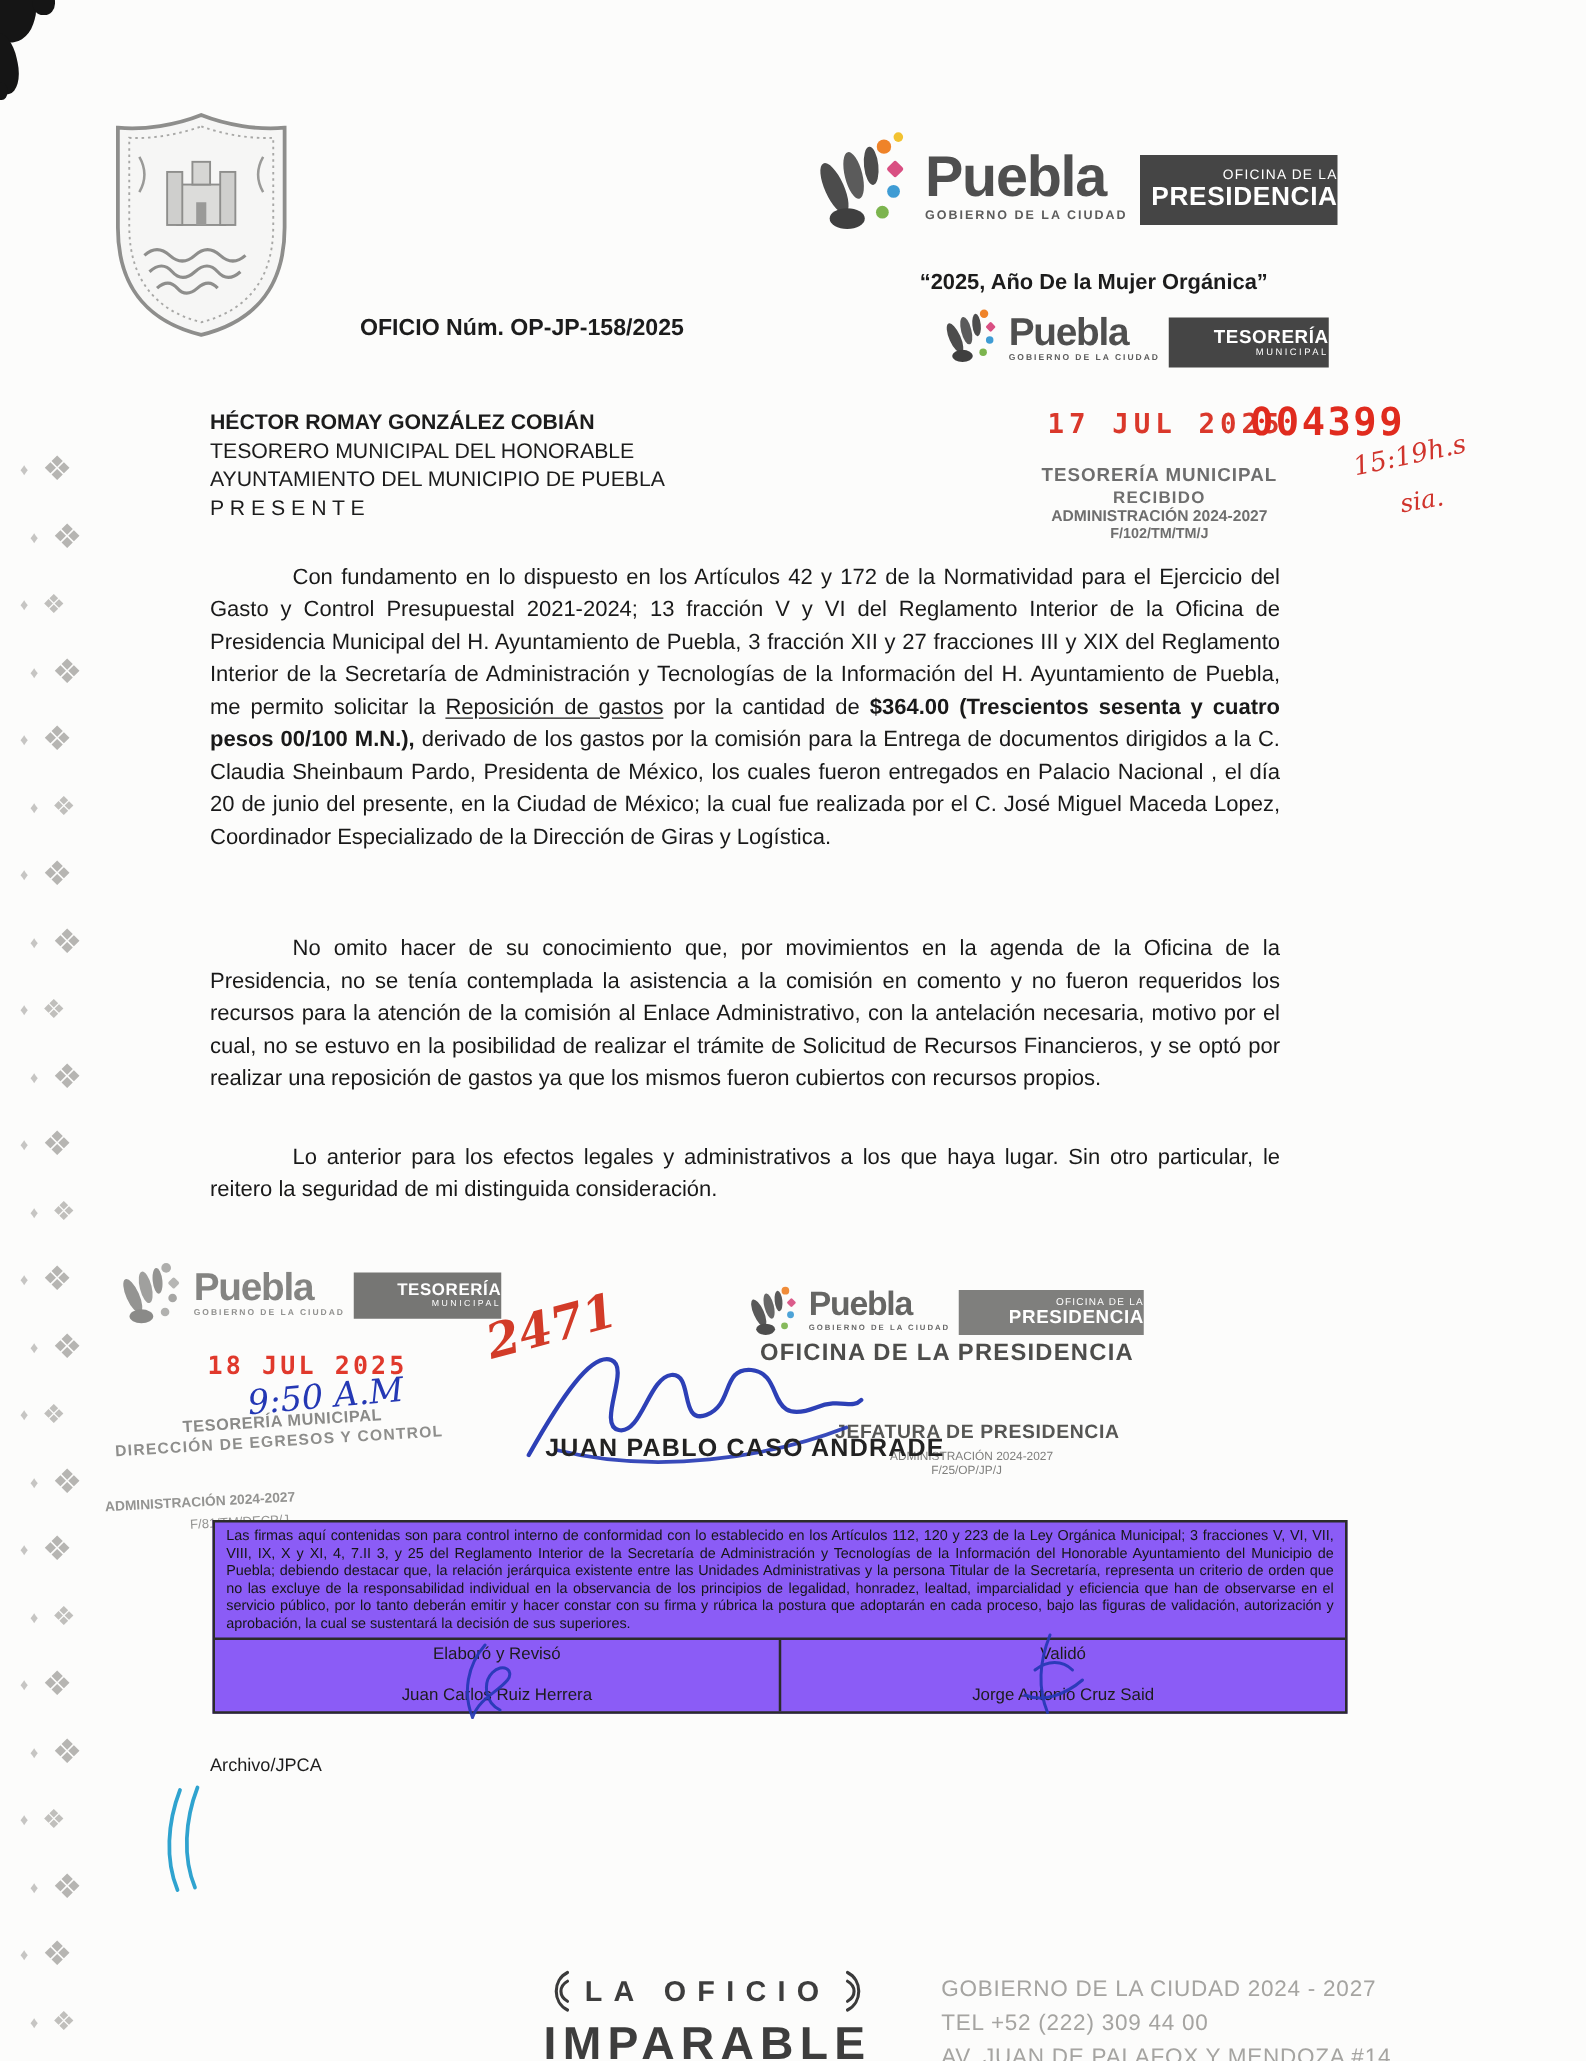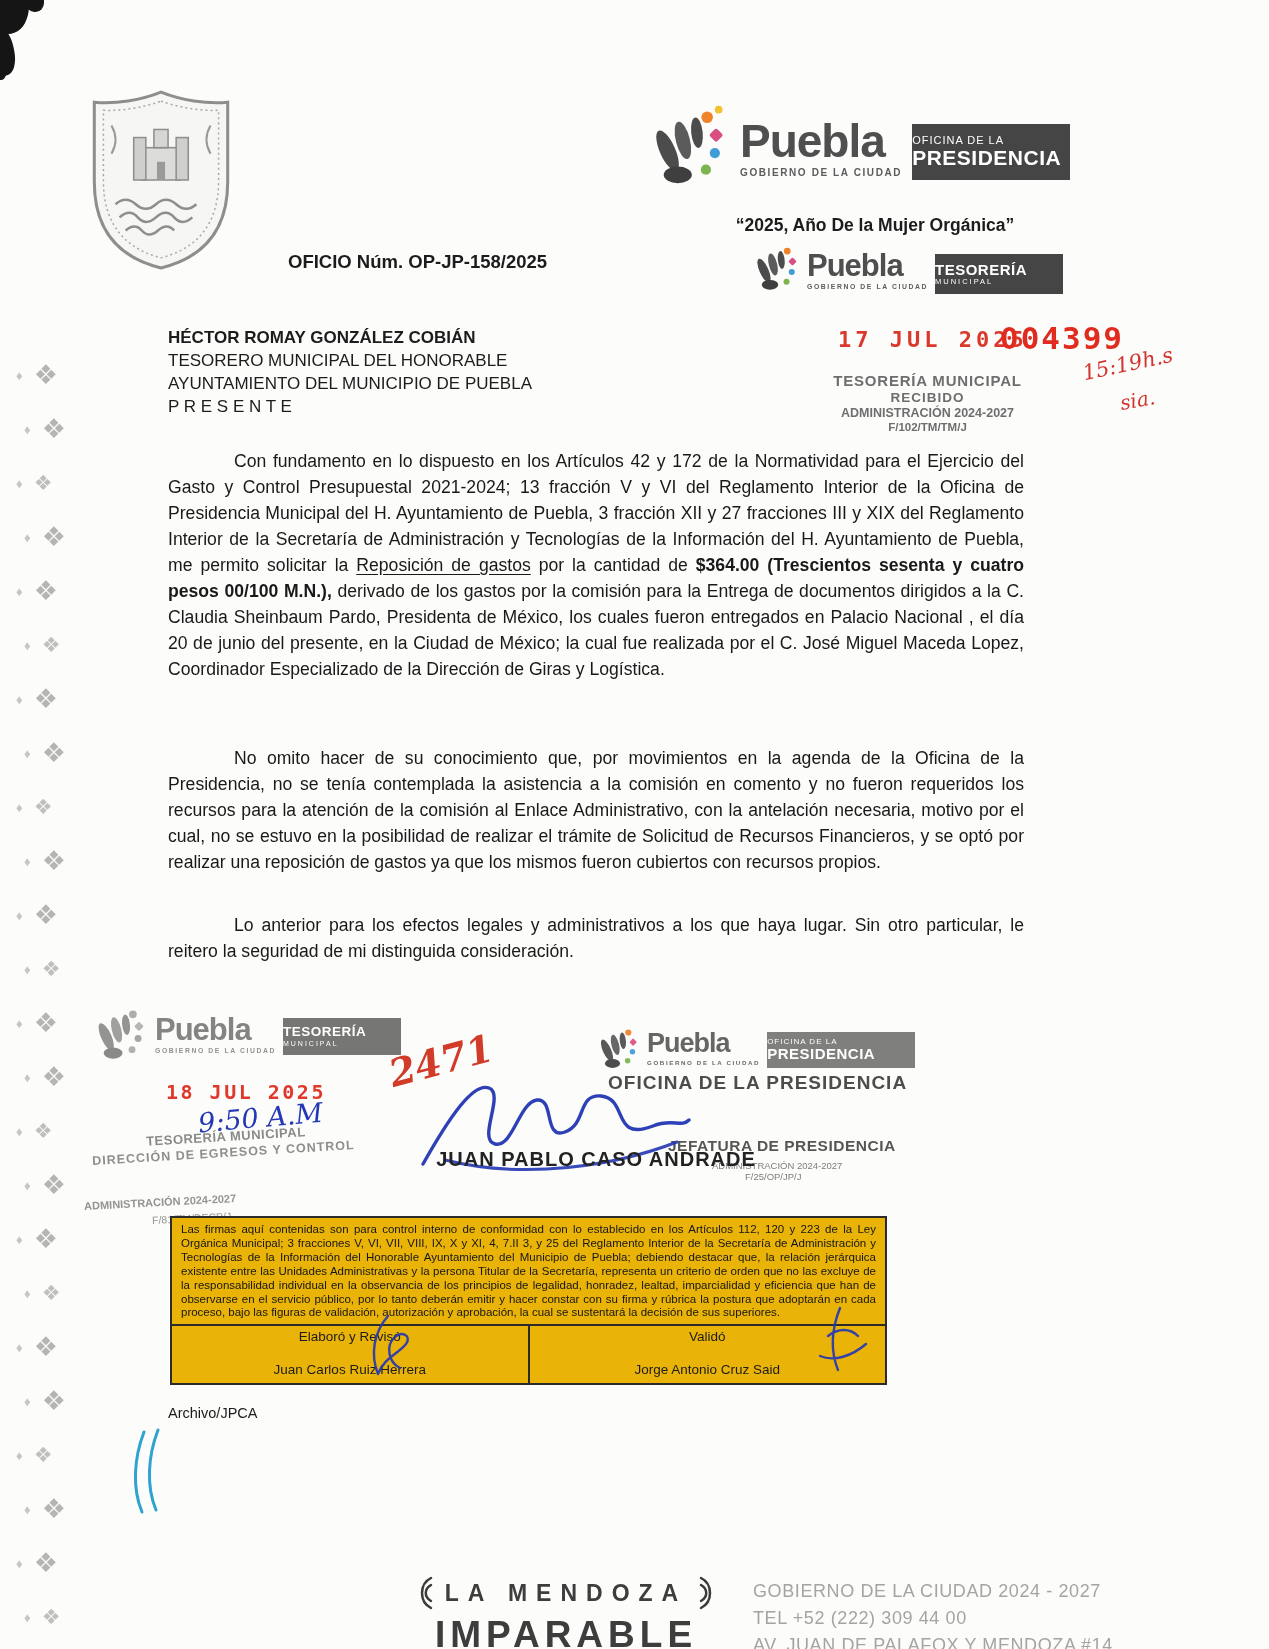--- a/index.html
+++ b/index.html
@@ -14,35 +14,35 @@
   .orn-row:nth-child(even){transform:translateX(8px)}
   .orn-a{font-size:13px;color:#c6c5c3}
   .orn-b{font-size:27px;color:#b6b5b2}
   .orn-row:nth-child(3n) .orn-b{font-size:21px;color:#c0bfbc}
 
   .blot{position:absolute;background:#151515;border-radius:46%}
 
   
   .brandword{font-weight:800;color:#4f4f4f;letter-spacing:-1px;line-height:1}
   .brandsub{font-weight:700;color:#5c5c5c;letter-spacing:1.6px}
-  .badge{background:#454545;color:#fff;text-align:left;display:flex;flex-direction:column;justify-content:center;line-height:1.08}
+  .badge{background:#454545;color:#fff;text-align:right;display:flex;flex-direction:column;justify-content:center;line-height:1.08}
 
   
   .para{position:absolute;left:168px;width:856px;font-size:17.6px;line-height:26px;text-align:justify;color:#191919}
   .indent{text-indent:66px}
   .ul{text-decoration:underline;text-underline-offset:3px}
 
   .stampred{font-family:"DejaVu Sans Mono",monospace;font-weight:bold;color:#da382b}
   .graystamp{color:#6e6e6e;font-weight:700;text-align:center}
   .hand-red{font-family:"DejaVu Serif",serif;font-style:italic;color:#d0342c}
   .hand-blue{font-family:"DejaVu Serif",serif;font-style:italic;color:#2438b4}
   .rot{display:inline-block}
 
   
-  .fbox{position:absolute;left:170px;top:1216px;width:717px;border:2px solid #2b2b2b;background:#eab308}
+  .fbox{position:absolute;left:170px;top:1216px;width:908px;border:2px solid #2b2b2b;background:#8b5cf6}
   .legal{padding:5px 9px 4px;font-size:11.5px;line-height:13.9px;text-align:justify;color:#161616}
   .frow{display:flex;border-top:2px solid #2b2b2b}
   .fcol{flex:1}
   .fcol+.fcol{border-left:2px solid #2b2b2b}
   .fhead{text-align:center;font-size:13.5px;padding:3px 0 2px}
   .fname{text-align:center;font-size:13.5px;padding:16px 0 6px}
 
   .capital{position:absolute;left:348px;top:1576px;width:436px;text-align:center;color:#3d3d3d}
   .capital-top{display:flex;align-items:center;justify-content:center;gap:10px;font-weight:800;font-size:23px;letter-spacing:9px}
   .capital-bottom{font-weight:800;font-size:37px;letter-spacing:5px;margin-top:4px}
@@ -338,21 +338,21 @@
   <svg class="abs" style="left:128px;top:1428px" viewBox="0 0 40 88" width="40" height="88">
     <path d="M16,4 C6,30 4,60 14,84" fill="none" stroke="#2fa3cf" stroke-width="3" stroke-linecap="round"></path>
     <path d="M30,2 C20,28 18,58 28,82" fill="none" stroke="#2fa3cf" stroke-width="3" stroke-linecap="round"></path>
   </svg>
 
   <div class="capital">
     <div class="capital-top">
       <svg viewBox="0 0 20 34" width="20" height="34">
           <path d="M16,2 C4,8 4,26 16,32 M16,9 C9,13 9,21 16,25" fill="none" stroke="#3b3b3b" stroke-width="2.5" stroke-linecap="round"></path>
         </svg>
-      <span>LA MENDOZA</span>
+      <span>LA OFICIO</span>
       <svg viewBox="0 0 20 34" width="20" height="34">
           <path d="M4,2 C16,8 16,26 4,32 M4,9 C11,13 11,21 4,25" fill="none" stroke="#3b3b3b" stroke-width="2.5" stroke-linecap="round"></path>
         </svg>
     </div>
     <div class="capital-bottom">IMPARABLE</div>
   </div>
 
   <div class="footer-right">
     <div>GOBIERNO DE LA CIUDAD 2024 - 2027</div>
     <div>TEL +52 (222) 309 44 00</div>

